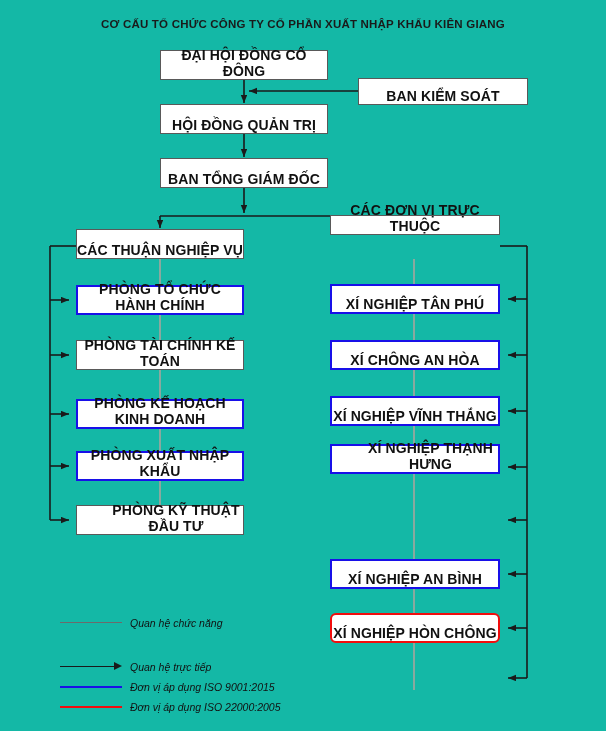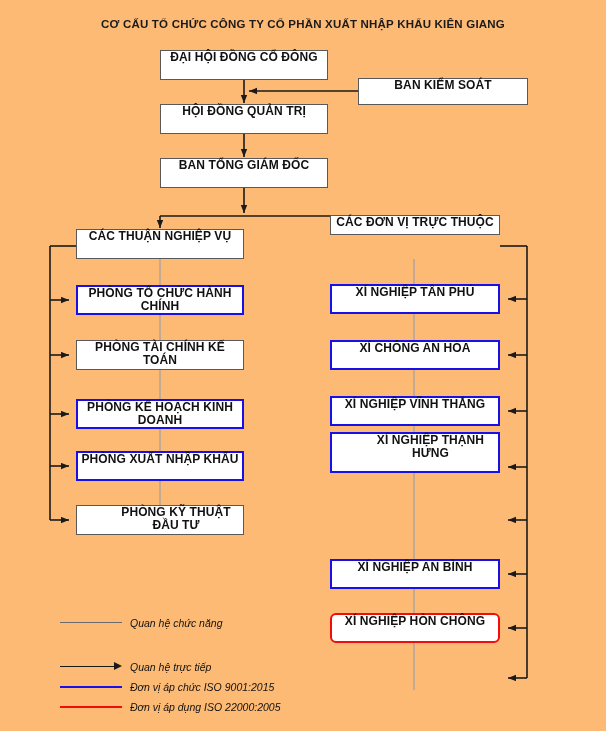--- a/index.html
+++ b/index.html
@@ -7,21 +7,21 @@
     padding: 0;
     background: #fae5d3;
   }
   body {
     font-family: "Liberation Sans", sans-serif;
   }
   #canvas {
     position: relative;
     width: 606px;
     height: 731px;
-    background: #fdba74;
+    background: #14b8a6;
     overflow: hidden;
   }
   #wires {
     position: absolute;
     left: 0;
     top: 0;
     width: 606px;
     height: 731px;
     pointer-events: none;
   }
@@ -35,23 +35,23 @@
     font-weight: bold;
     letter-spacing: 0.2px;
     color: #1a1a1a;
   }
   .node {
     position: absolute;
     box-sizing: border-box;
     background: #ffffff;
     border: 1.6px solid #595959;
     display: flex;
-    align-items: flex-start;
+    align-items: flex-end;
     justify-content: center;
-    font-size: 12px;
+    font-size: 14px;
     font-weight: bold;
     letter-spacing: 0.1px;
     color: #111111;
     text-align: center;
     line-height: 1.1;
   }
   .node.iso9001 { border: 2.2px solid #1810e8; }
   .node.iso22000 { border: 2.4px solid #f20d0d; }
 
   .legend { position: absolute; }
@@ -201,21 +201,21 @@
   </div>
 
   <div class="node iso9001" style="left:330px;top:340px;width:170px;height:30px;">
     <span>XÍ CHÔNG AN HÒA</span>
   </div>
 
   <div class="node iso9001" style="left:330px;top:396px;width:170px;height:30px;">
     <span>XÍ NGHIỆP VĨNH THẮNG</span>
   </div>
 
-  <div class="node iso9001" style="left:330px;top:432px;width:170px;height:41px;padding-left:31px;">
+  <div class="node iso9001" style="left:330px;top:444px;width:170px;height:30px;padding-left:31px;">
     <span>XÍ NGHIỆP THẠNH HƯNG</span>
   </div>
 
 
   <div class="node iso9001" style="left:330px;top:559px;width:170px;height:30px;">
     <span>XÍ NGHIỆP AN BÌNH</span>
   </div>
 
   <div class="node iso22000" style="left:330px;top:613px;width:170px;height:30px;border-radius:6px;">
     <span>XÍ NGHIỆP HÒN CHÔNG</span>
@@ -236,21 +236,21 @@
           <i></i>
           <span class="head"></span>
         </span>
       <span class="legend-label">Quan hệ trực tiếp</span>
     </div>
 
     <div class="legend-row" style="left:60px;top:679px;">
       <span class="legend-swatch sw-blue">
           <i></i>
         </span>
-      <span class="legend-label">Đơn vị áp chức ISO 9001:2015</span>
+      <span class="legend-label">Đơn vị áp dụng ISO 9001:2015</span>
     </div>
 
     <div class="legend-row" style="left:60px;top:699px;">
       <span class="legend-swatch sw-red">
           <i></i>
         </span>
       <span class="legend-label">Đơn vị áp dụng ISO 22000:2005</span>
     </div>
 
   </div>

